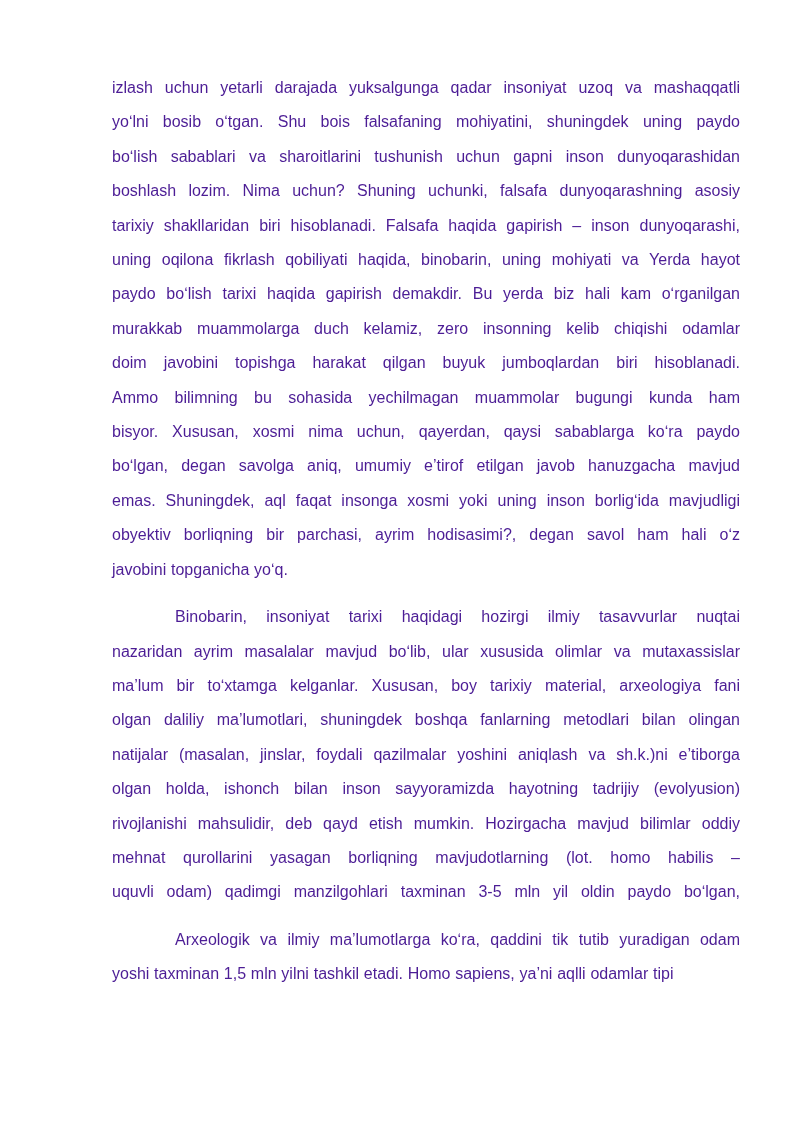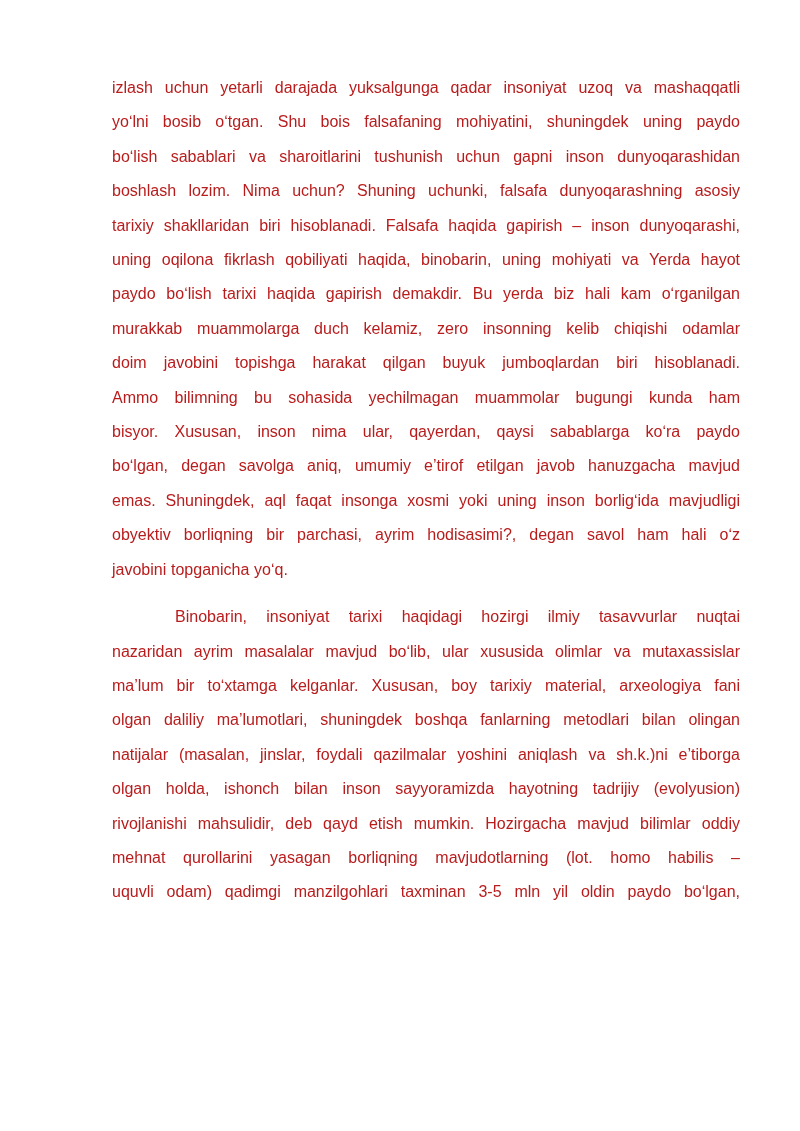--- a/index.html
+++ b/index.html
@@ -17,21 +17,21 @@
     width: 800px;
     height: 1131px;
     background: #ffffff;
     overflow: hidden;
   }
   .text-block {
     position: absolute;
     left: 112px;
     top: 71px;
     width: 628px;
-    color: #b91c1c;
+    color: #4c1d95;
     font-size: 16px;
   }
   .paragraph {
     margin: 0 0 13px 0;
   }
   .paragraph:last-child {
     margin-bottom: 0;
   }
   .line {
     line-height: 34.4px;
@@ -57,31 +57,35 @@
         <div class="line">izlash uchun yetarli darajada yuksalgunga qadar insoniyat uzoq va mashaqqatli</div>
         <div class="line">yoʻlni bosib oʻtgan. Shu bois falsafaning mohiyatini, shuningdek uning paydo</div>
         <div class="line">boʻlish sabablari va sharoitlarini tushunish uchun gapni inson dunyoqarashidan</div>
         <div class="line">boshlash lozim. Nima uchun? Shuning uchunki, falsafa dunyoqarashning asosiy</div>
         <div class="line">tarixiy shakllaridan biri hisoblanadi. Falsafa haqida gapirish – inson dunyoqarashi,</div>
         <div class="line">uning oqilona fikrlash qobiliyati haqida, binobarin, uning mohiyati va Yerda hayot</div>
         <div class="line">paydo boʻlish tarixi haqida gapirish demakdir. Bu yerda biz hali kam oʻrganilgan</div>
         <div class="line">murakkab muammolarga duch kelamiz, zero insonning kelib chiqishi odamlar</div>
         <div class="line">doim javobini topishga harakat qilgan buyuk jumboqlardan biri hisoblanadi.</div>
         <div class="line">Ammo bilimning bu sohasida yechilmagan muammolar bugungi kunda ham</div>
-        <div class="line">bisyor. Xususan, inson nima ular, qayerdan, qaysi sabablarga koʻra paydo</div>
+        <div class="line">bisyor. Xususan, xosmi nima uchun, qayerdan, qaysi sabablarga koʻra paydo</div>
         <div class="line">boʻlgan, degan savolga aniq, umumiy e’tirof etilgan javob hanuzgacha mavjud</div>
         <div class="line">emas. Shuningdek, aql faqat insonga xosmi yoki uning inson borligʻida mavjudligi</div>
         <div class="line">obyektiv borliqning bir parchasi, ayrim hodisasimi?, degan savol ham hali oʻz</div>
         <div class="line last-line">javobini topganicha yoʻq.</div>
       </div>
       <div class="paragraph">
         <div class="line indented">Binobarin, insoniyat tarixi haqidagi hozirgi ilmiy tasavvurlar nuqtai</div>
         <div class="line">nazaridan ayrim masalalar mavjud boʻlib, ular xususida olimlar va mutaxassislar</div>
         <div class="line">ma’lum bir toʻxtamga kelganlar. Xususan, boy tarixiy material, arxeologiya fani</div>
         <div class="line">olgan daliliy ma’lumotlari, shuningdek boshqa fanlarning metodlari bilan olingan</div>
         <div class="line">natijalar (masalan, jinslar, foydali qazilmalar yoshini aniqlash va sh.k.)ni e’tiborga</div>
         <div class="line">olgan holda, ishonch bilan inson sayyoramizda hayotning tadrijiy (evolyusion)</div>
         <div class="line">rivojlanishi mahsulidir, deb qayd etish mumkin. Hozirgacha mavjud bilimlar oddiy</div>
         <div class="line">mehnat qurollarini yasagan borliqning mavjudotlarning (lot. homo habilis –</div>
         <div class="line">uquvli odam) qadimgi manzilgohlari taxminan 3-5 mln yil oldin paydo boʻlgan,</div>
       </div>
+      <div class="paragraph">
+        <div class="line indented">Arxeologik va ilmiy ma’lumotlarga koʻra, qaddini tik tutib yuradigan odam</div>
+        <div class="line last-line">yoshi taxminan 1,5 mln yilni tashkil etadi. Homo sapiens, ya’ni aqlli odamlar tipi</div>
+      </div>
     </div>
 </div>
 
 </body></html>

